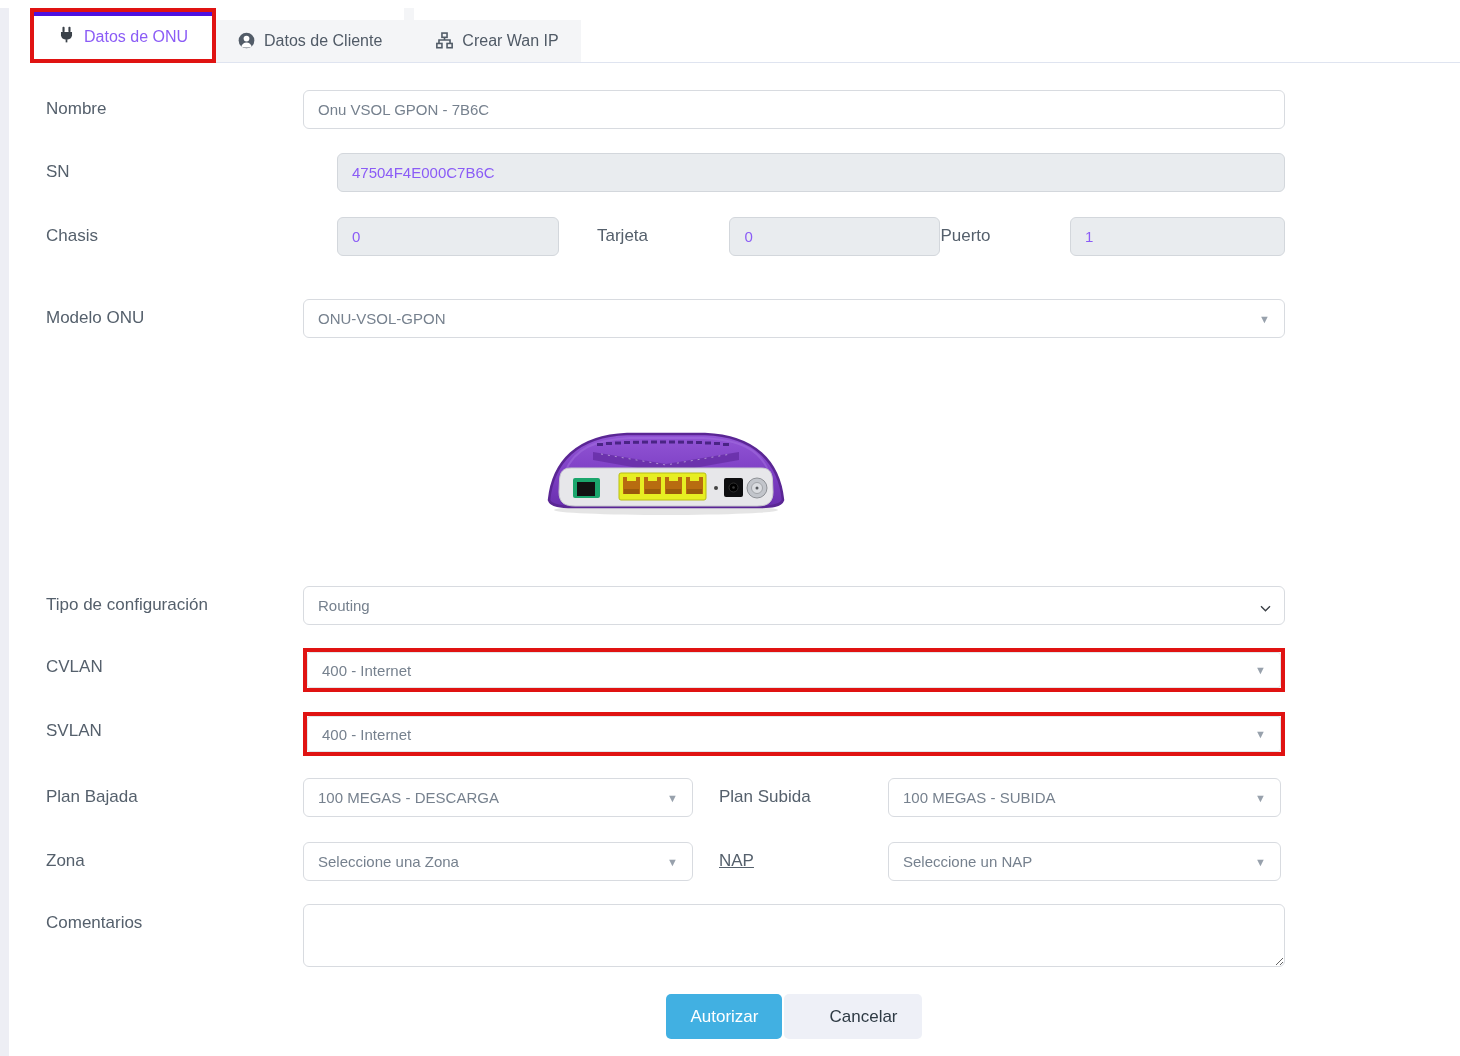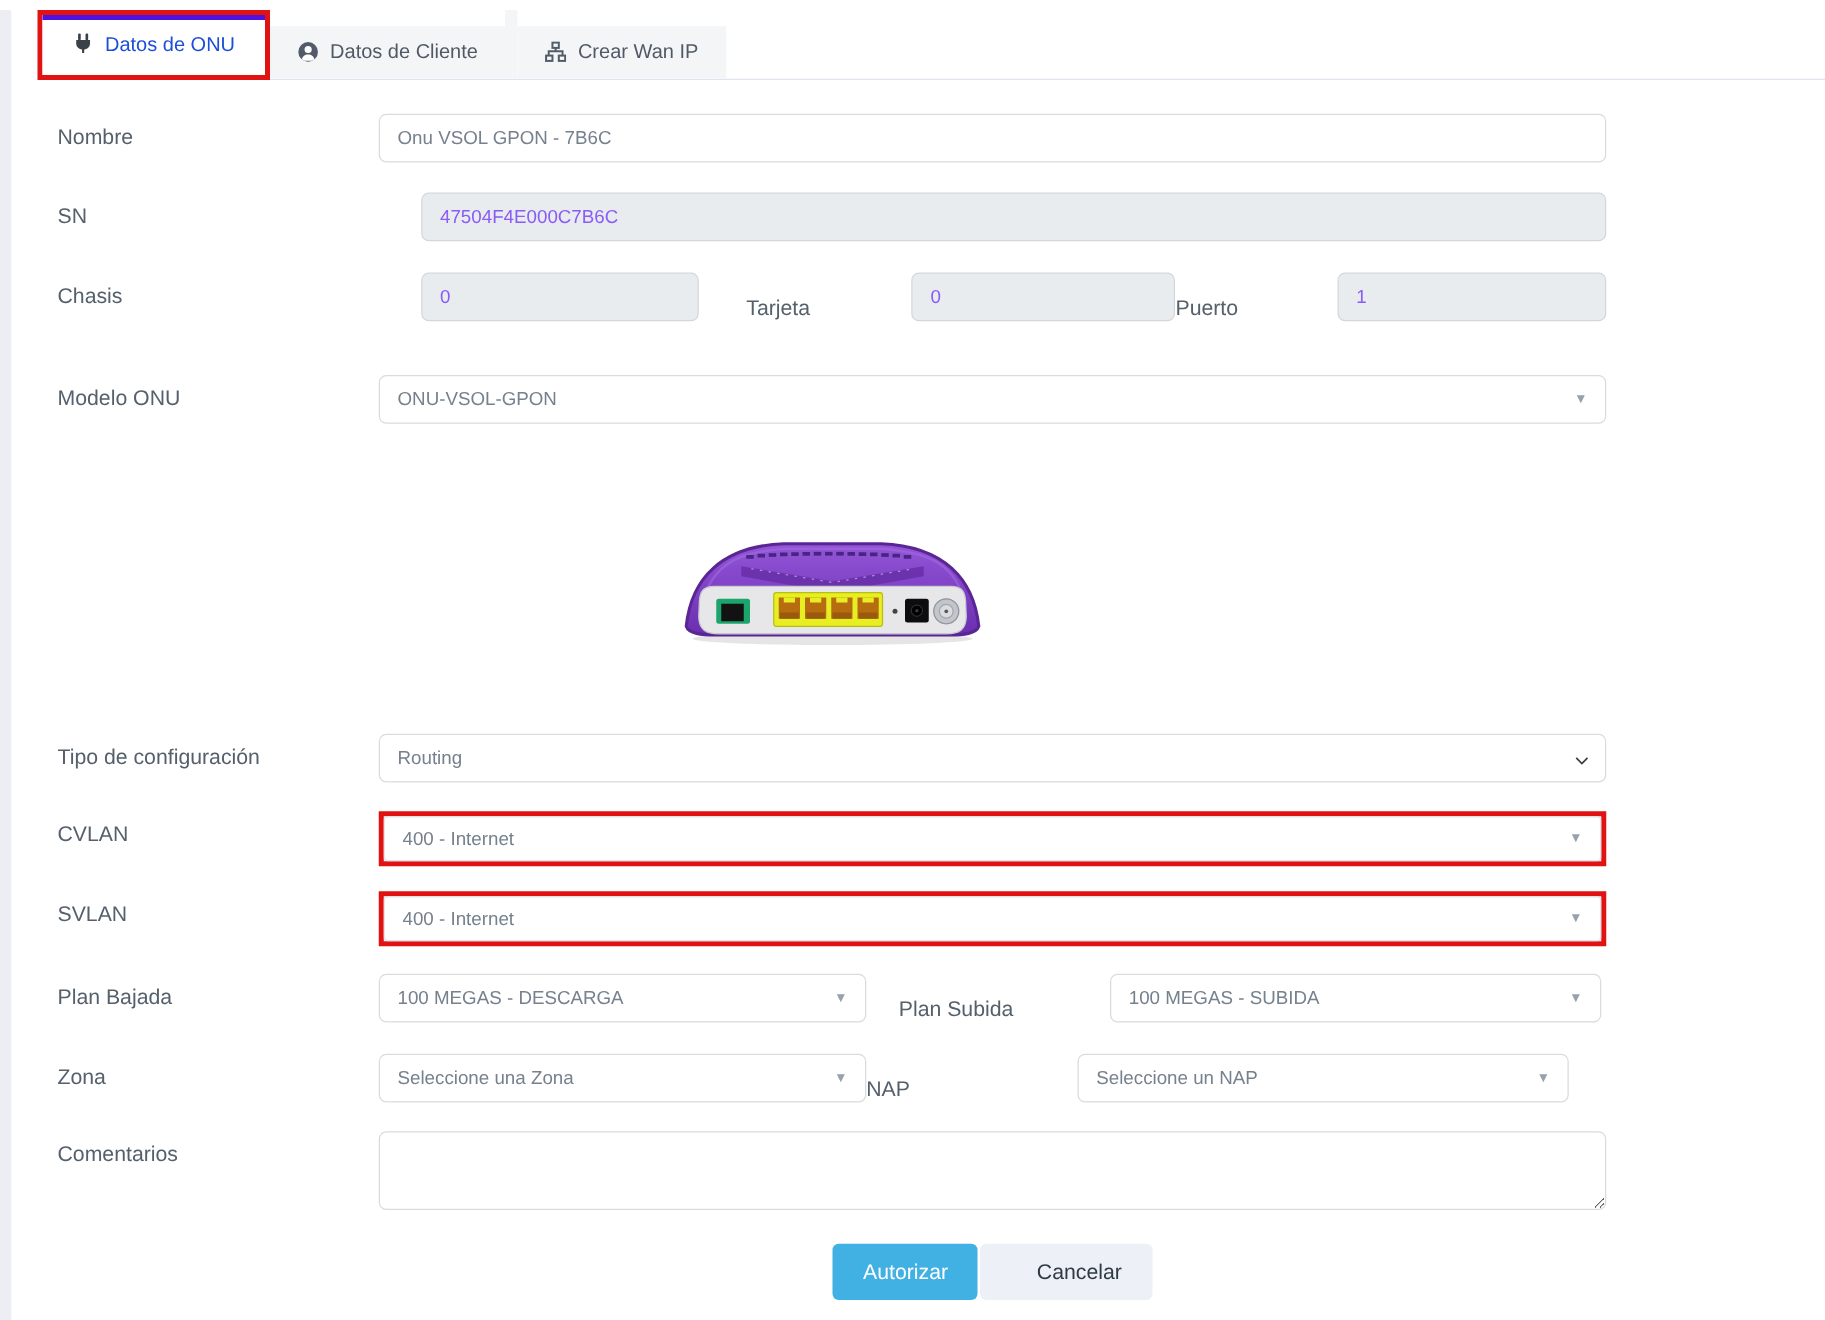--- a/index.html
+++ b/index.html
@@ -10,27 +10,27 @@
   .page { position: relative; width: 1460px; height: 1056px; }
 
   
   .tabbar { display: flex; align-items: flex-end; margin: 8px 0 0 30px; padding-right: 20px;
     border-bottom: 1px solid #dfe4f0; }
   .tab { display: flex; align-items: flex-start; gap: 9px; font-size: 16px; color: #505a66;
     padding: 12px 22px; background: #f4f5f7; cursor: pointer; white-space: nowrap; }
   .tab .ticon { display: inline-flex; width: 17px; height: 17px; }
   .tab-active-wrap { border: 4px solid #e01312; margin-bottom: -1px; background: #fff; }
   .tab-active { background: #ffffff; border-top: 4px solid #4e11e0; padding: 10px 24px 12px;
-    color: #1d4ed8; font-size: 16px; display: flex; align-items: center; gap: 9px; }
+    color: #8b5cf6; font-size: 16px; display: flex; align-items: center; gap: 9px; }
   .tab-gap { width: 10px; background: #f4f5f7; align-self: stretch; }
 
   
   .row { display: flex; align-items: flex-start; padding-left: 46px; }
   .row .lbl { width: 257px; flex: 0 0 257px; font-size: 17px; color: #55606c; padding-top: 9px; }
-  .ctl { width: 982px; flex: 0 0 982px; display: flex; align-items: flex-end; }
+  .ctl { width: 982px; flex: 0 0 982px; display: flex; align-items: flex-start; }
 
   .txt, .sel, textarea.comment {
     font-family: "Liberation Sans", "DejaVu Sans", sans-serif;
     font-size: 15px; color: #76818e; background: #fff;
     border: 1px solid #d8dbe0; border-radius: 6px; }
   .txt { height: 39px; padding: 0 14px; width: 100%; outline: none; }
   .txt:disabled, .txt.disabled { background: #e9ecef; color: #8b5cf6; border-color: #d3d7dc; margin-left: 34px; }
 
   .sel { position: relative; height: 39px; display: flex; align-items: center;
     padding: 0 32px 0 14px; width: 100%; cursor: pointer; }
@@ -276,21 +276,21 @@
     </div>
   </div>
 
   <div class="row mt25">
     <div class="lbl">Zona</div>
     <div class="ctl">
       <div class="sel" style="width:390px; flex:0 0 390px;">
         <span>Seleccione una Zona</span>
         <span class="caret">▼</span>
       </div>
-      <div class="inline-lbl" style="width:169px;">NAP</div>
+      <div class="inline-lbl" style="margin-left:26px; width:169px;text-decoration:underline;">NAP</div>
       <div class="sel" style="width:393px; flex:0 0 393px;">
         <span>Seleccione un NAP</span>
         <span class="caret">▼</span>
       </div>
     </div>
   </div>
 
   <div class="row mt23">
     <div class="lbl">Comentarios</div>
     <div class="ctl">

